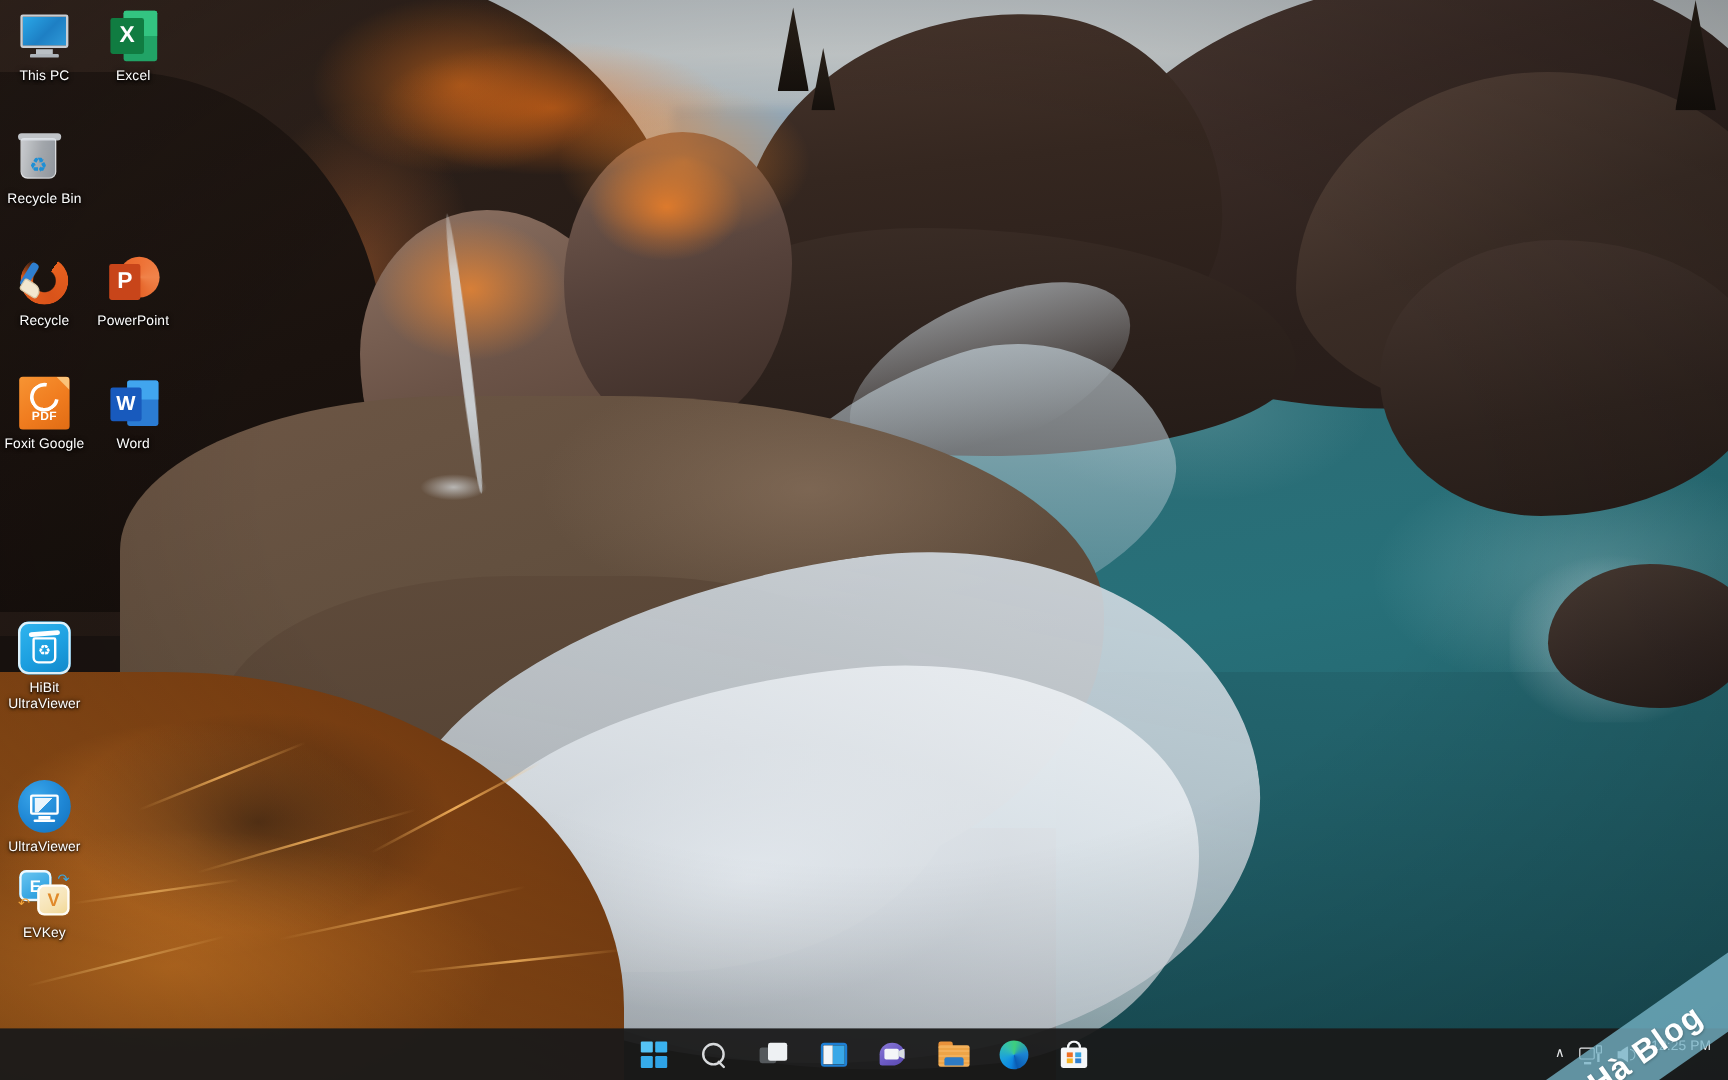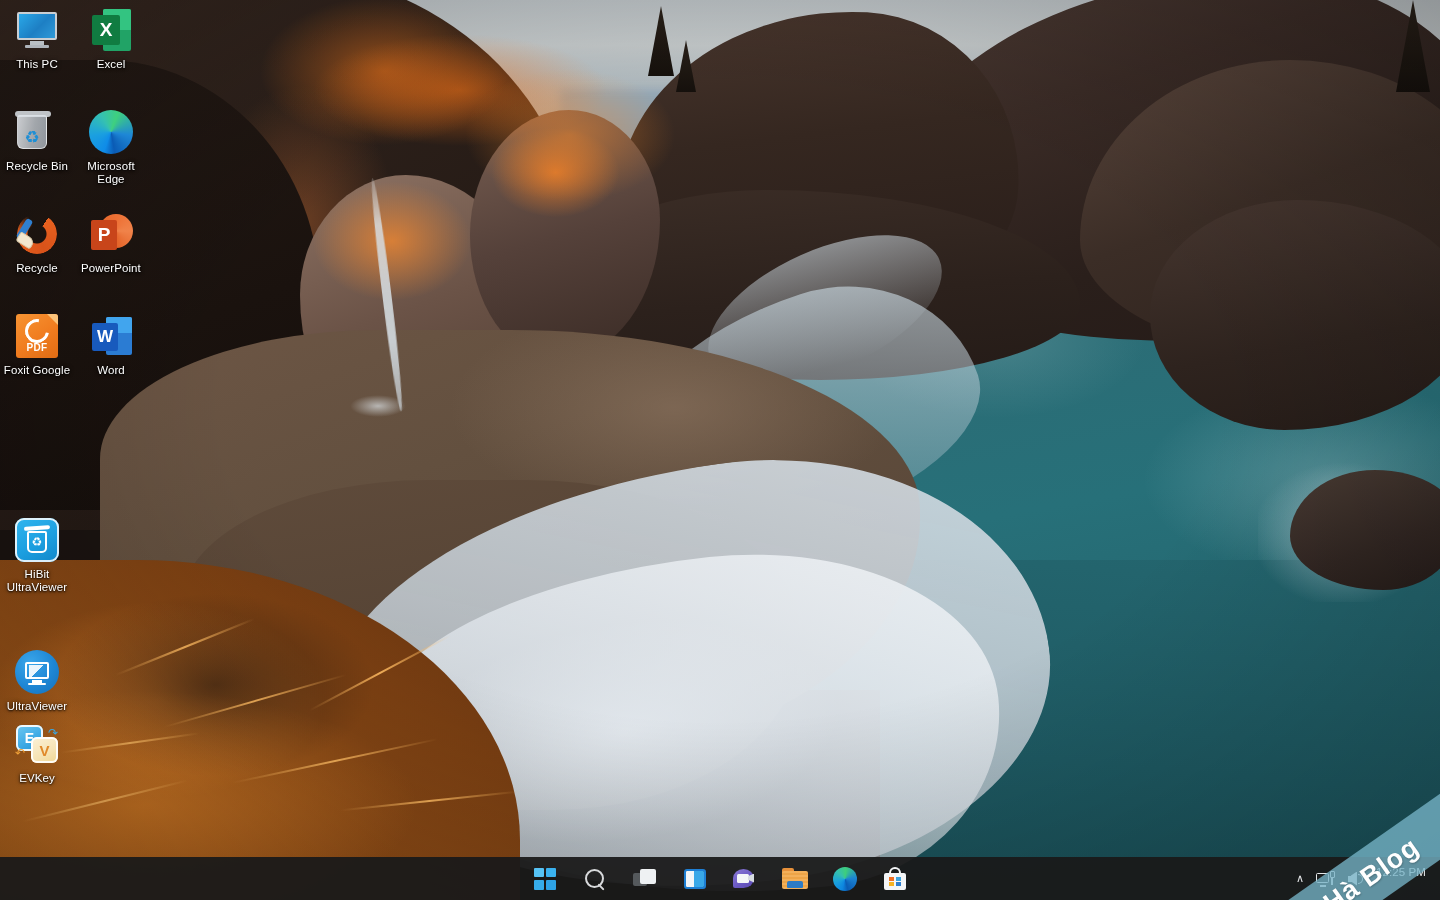--- a/index.html
+++ b/index.html
@@ -529,29 +529,20 @@
         <div style="position:relative; width:40px; height:46px;">
           <div class="ic-bin-body">
             <div class="ic-bin-lid"></div>
             <div class="ic-bin-rec">♻</div>
           </div>
         </div>
       </div>
       <div class="lbl">Recycle Bin</div>
     </div>
 
-    <div class="dicon" style="left:74px; top:108px;">
-      <div class="glyph">
-        <div class="ic-edge">
-            <div class="ic-edge-cut"></div>
-            <div class="ic-edge-hole"></div>
-          </div>
-      </div>
-      <div class="lbl">Microsoft Edge</div>
-    </div>
 
     <div class="dicon" style="left:0px; top:210px;">
       <div class="glyph">
         <div class="ic-ccl">
           <div class="ic-ccl-c"></div>
           <div class="ic-ccl-brush"></div>
           <div class="ic-ccl-bristle"></div>
         </div>
       </div>
       <div class="lbl">Recycle</div>

